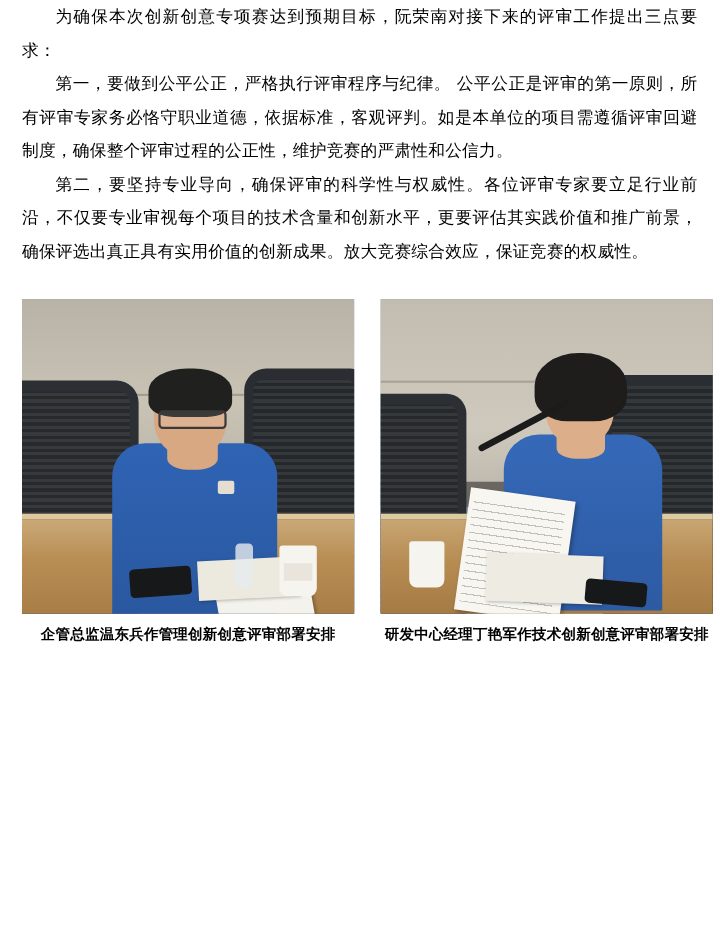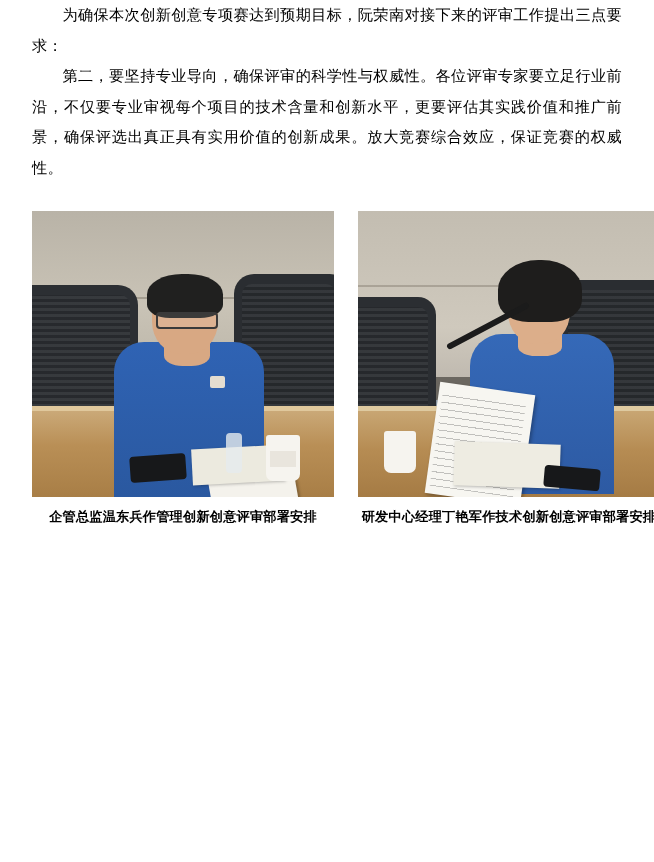--- a/index.html
+++ b/index.html
@@ -12,21 +12,21 @@
     height: 862px;
     font-family: "DejaVu Serif", "Liberation Serif", serif;
     color: #000000;
     overflow: hidden;
   }
   .page {
     position: relative;
     width: 654px;
     height: 862px;
     box-sizing: border-box;
-    padding: 0 32px;
+    padding: 0 20px;
   }
   .para {
     font-size: 15.2px;
     line-height: 30.5px;
     text-align: justify;
     text-justify: inter-ideograph;
     margin: 0;
     letter-spacing: 0.2px;
   }
   .indent {
@@ -227,20 +227,21 @@
     position: absolute; right: 60px; bottom: 8px; width: 56px; height: 22px;
     background: #17181a; border-radius: 4px; transform: rotate(5deg);
   }
 </style>
 </head>
 <body>
 
 <div class="page">
 
   <p class="para indent">为确保本次创新创意专项赛达到预期目标，阮荣南对接下来的评审工作提出三点要求：</p>
+  <p class="para indent">第一，要做到公平公正，严格执行评审程序与纪律。 公平公正是评审的第一原则，所有评审专家务必恪守职业道德，依据标准，客观评判。如是本单位的项目需遵循评审回避制度，确保整个评审过程的公正性，维护竞赛的严肃性和公信力。</p>
   <p class="para indent">第二，要坚持专业导向，确保评审的科学性与权威性。各位评审专家要立足行业前沿，不仅要专业审视每个项目的技术含量和创新水平，更要评估其实践价值和推广前景，确保评选出真正具有实用价值的创新成果。放大竞赛综合效应，保证竞赛的权威性。</p>
 
   <div class="figures">
 
     <figure class="figure" style="margin:0;">
       <div class="photo" aria-label="会议室中身穿蓝色工装的男性评委正在翻阅评审材料">
         <div class="p1-wall"></div>
         <div class="p1-wall-line"></div>
         <div class="p1-floorwall"></div>
         <div class="p1-chair-l">

